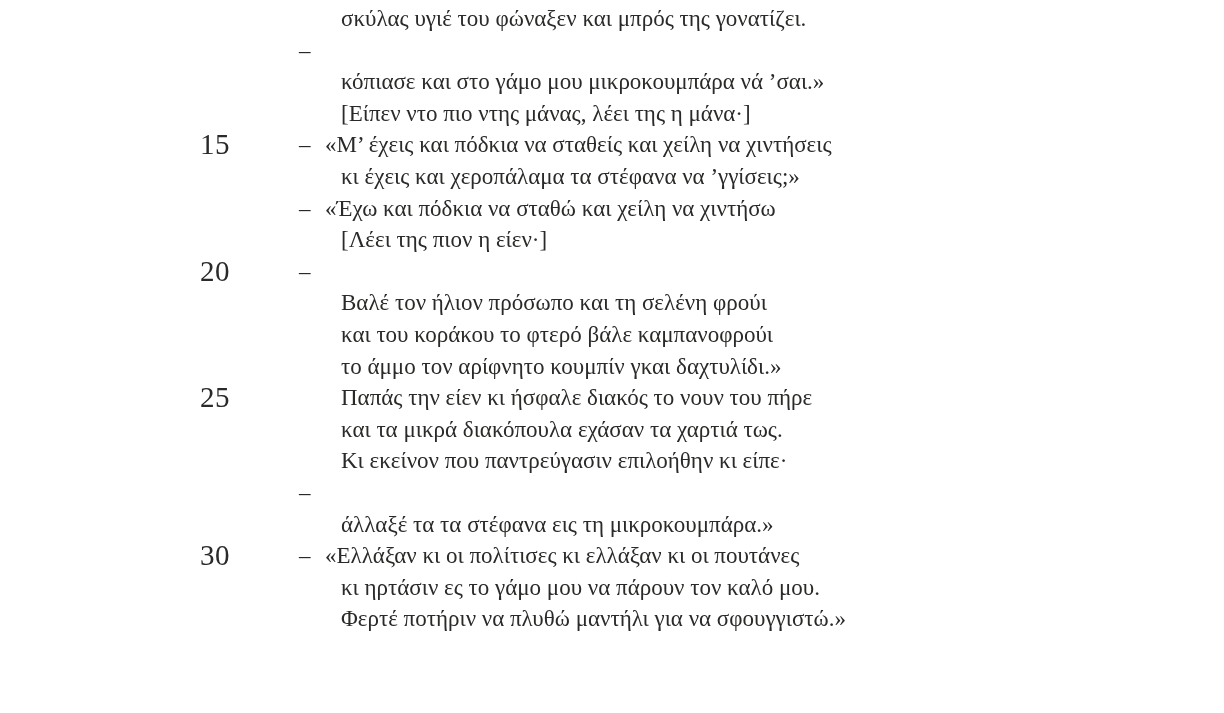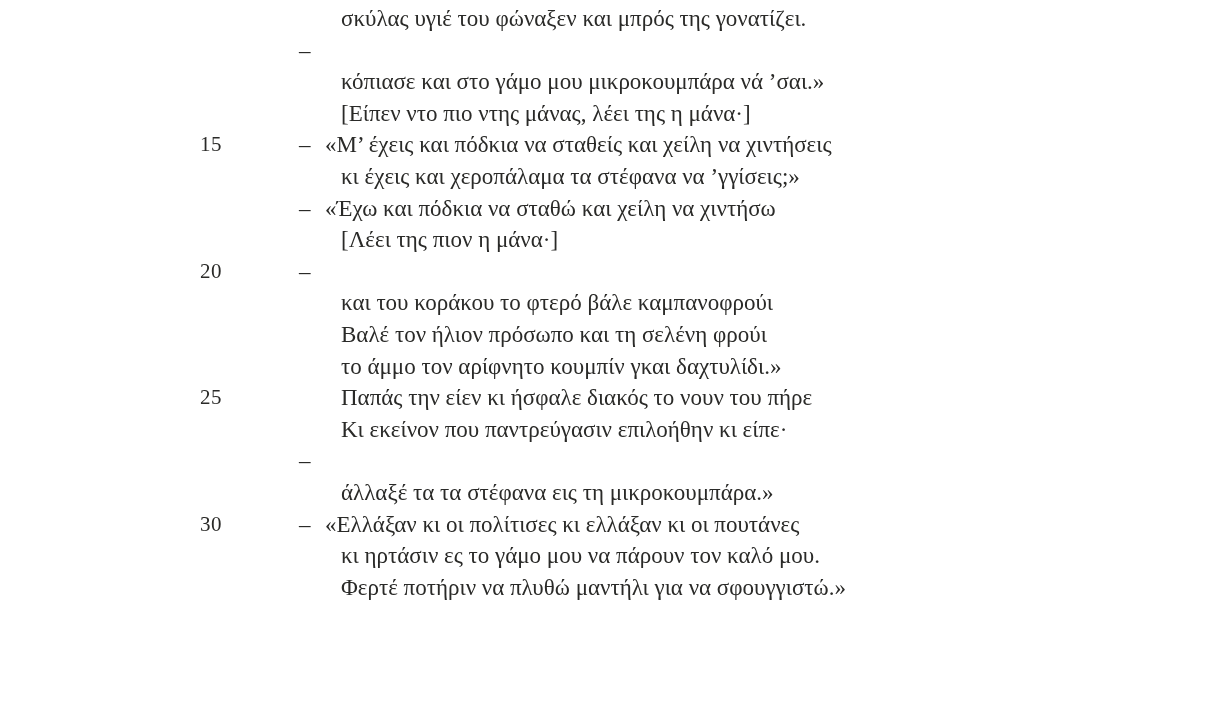--- a/index.html
+++ b/index.html
@@ -26,21 +26,21 @@
     white-space: nowrap;
   }
   .line {
     display: flex;
     align-items: flex-end;
     height: 31.6px;
     font-family: Liberation Serif, serif;
   }
   .col-num {
     flex: 0 0 99px;
-    font-size: 21px;
+    font-size: 29px;
     letter-spacing: 0.5px;
   }
   .col-dash {
     flex: 0 0 42px;
   }
   .col-text {
     flex: 0 1 auto;
   }
   
   .line.dialogue .col-text {
@@ -82,45 +82,50 @@
         <span class="col-text">κι έχεις και χεροπάλαμα τα στέφανα να ’γγίσεις;»</span>
       </div>
       <div class="line dialogue">
         <span class="col-num"></span>
         <span class="col-dash">–</span>
         <span class="col-text">«Έχω και πόδκια να σταθώ και χείλη να χιντήσω</span>
       </div>
       <div class="line">
         <span class="col-num"></span>
         <span class="col-dash"></span>
-        <span class="col-text">[Λέει της πιον η μάνα·]</span>
+        <span class="col-text">[Λέει της πιον η είεν·]</span>
       </div>
       <div class="line dialogue">
         <span class="col-num">20</span>
         <span class="col-dash">–</span>
       </div>
       <div class="line">
         <span class="col-num"></span>
         <span class="col-dash"></span>
-        <span class="col-text">και του κοράκου το φτερό βάλε καμπανοφρούι</span>
+        <span class="col-text">Βαλέ τον ήλιον πρόσωπο και τη σελένη φρούι</span>
       </div>
       <div class="line">
         <span class="col-num"></span>
         <span class="col-dash"></span>
-        <span class="col-text">Βαλέ τον ήλιον πρόσωπο και τη σελένη φρούι</span>
+        <span class="col-text">και του κοράκου το φτερό βάλε καμπανοφρούι</span>
       </div>
       <div class="line">
         <span class="col-num"></span>
         <span class="col-dash"></span>
         <span class="col-text">το άμμο τον αρίφνητο κουμπίν γκαι δαχτυλίδι.»</span>
       </div>
       <div class="line">
         <span class="col-num">25</span>
         <span class="col-dash"></span>
         <span class="col-text">Παπάς την είεν κι ήσφαλε διακός το νουν του πήρε</span>
+      </div>
+      <div class="line">
+        <span class="col-num"></span>
+        <span class="col-dash"></span>
+        <span class="col-text">και τα μικρά διακόπουλα εχάσαν τα χαρτιά τως.</span>
       </div>
       <div class="line">
         <span class="col-num"></span>
         <span class="col-dash"></span>
         <span class="col-text">Κι εκείνον που παντρεύγασιν επιλοήθην κι είπε·</span>
       </div>
       <div class="line dialogue">
         <span class="col-num"></span>
         <span class="col-dash">–</span>
       </div>

